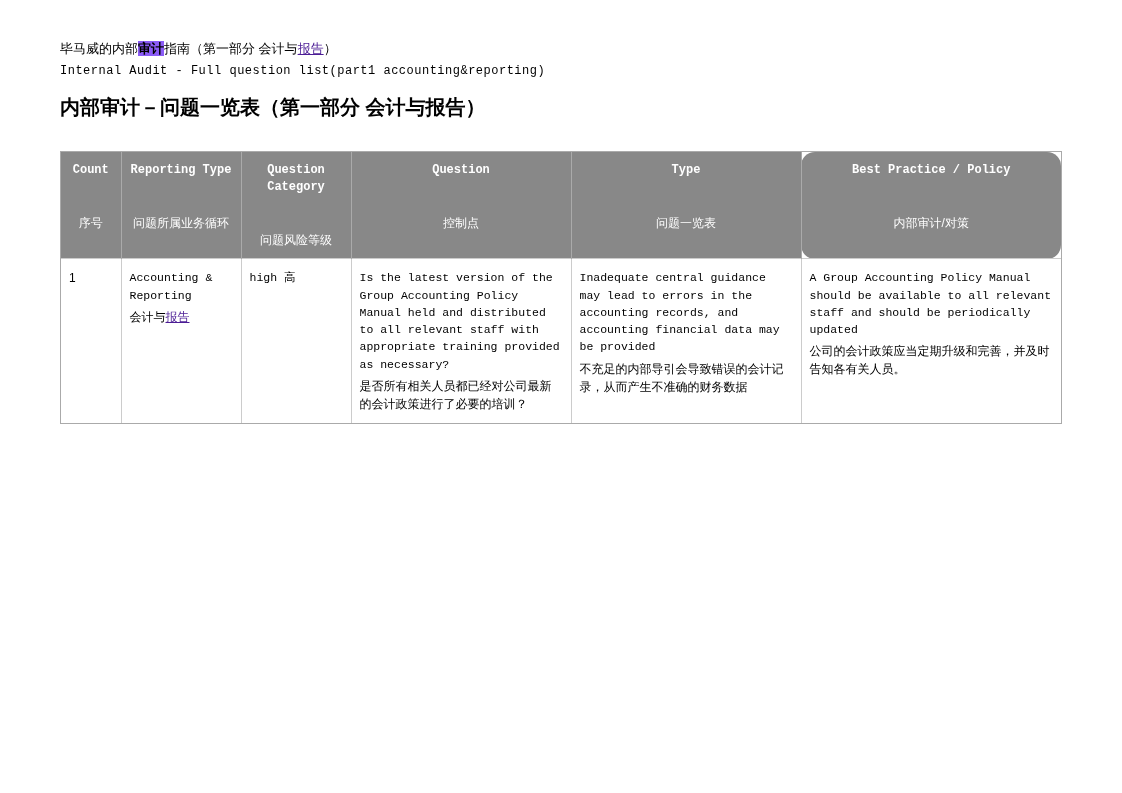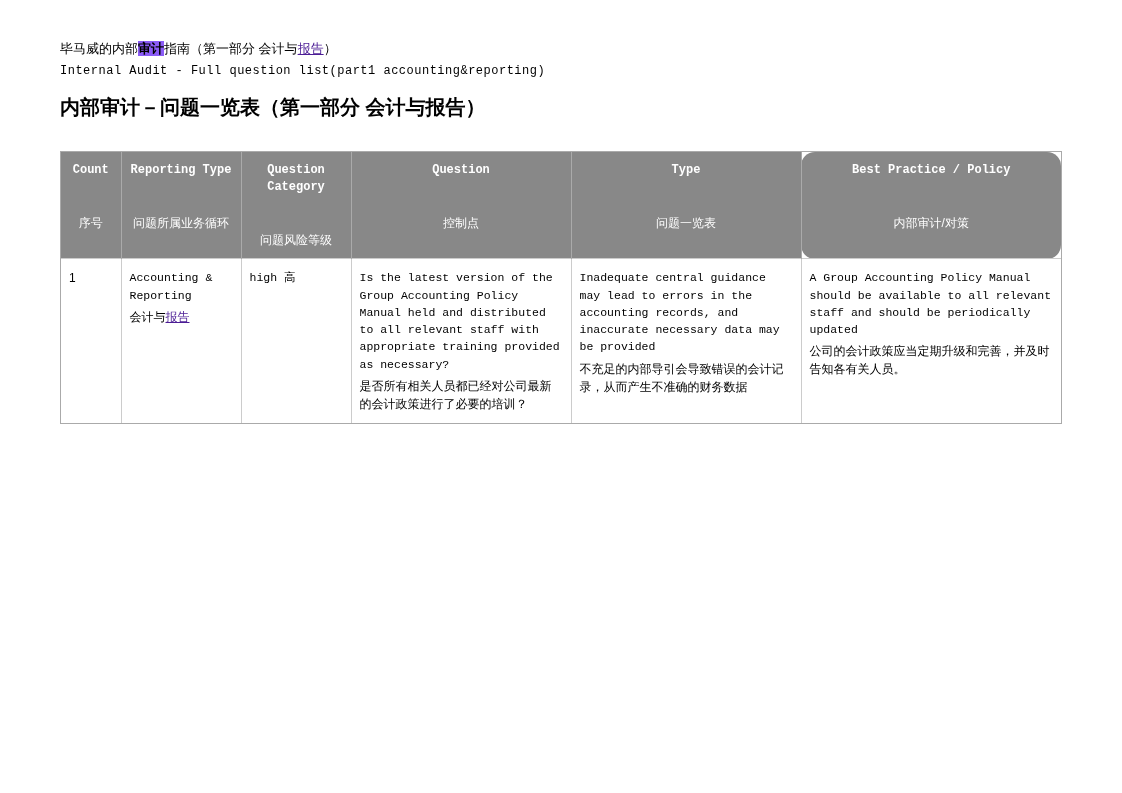--- a/index.html
+++ b/index.html
@@ -186,21 +186,21 @@
         <td>
           <span class="cell-en">
             <span>high</span> <span>高</span>
           </span>
         </td>
         <td>
           <span class="cell-en">Is the latest version of the Group Accounting Policy Manual held and distributed to all relevant staff with appropriate training provided as necessary?</span>
           <span class="cell-zh">是否所有相关人员都已经对公司最新的会计政策进行了必要的培训？</span>
         </td>
         <td>
-          <span class="cell-en">Inadequate central guidance may lead to errors in the accounting records, and inaccurate necessary data may be provided</span>
+          <span class="cell-en">Inadequate central guidance may lead to errors in the accounting records, and accounting financial data may be provided</span>
           <span class="cell-zh">不充足的内部导引会导致错误的会计记录，从而产生不准确的财务数据</span>
         </td>
         <td>
           <span class="cell-en">A Group Accounting Policy Manual should be available to all relevant staff and should be periodically updated</span>
           <span class="cell-zh">公司的会计政策应当定期升级和完善，并及时告知各有关人员。</span>
         </td>
       </tr>
     </tbody>
   </table>
 </div>

